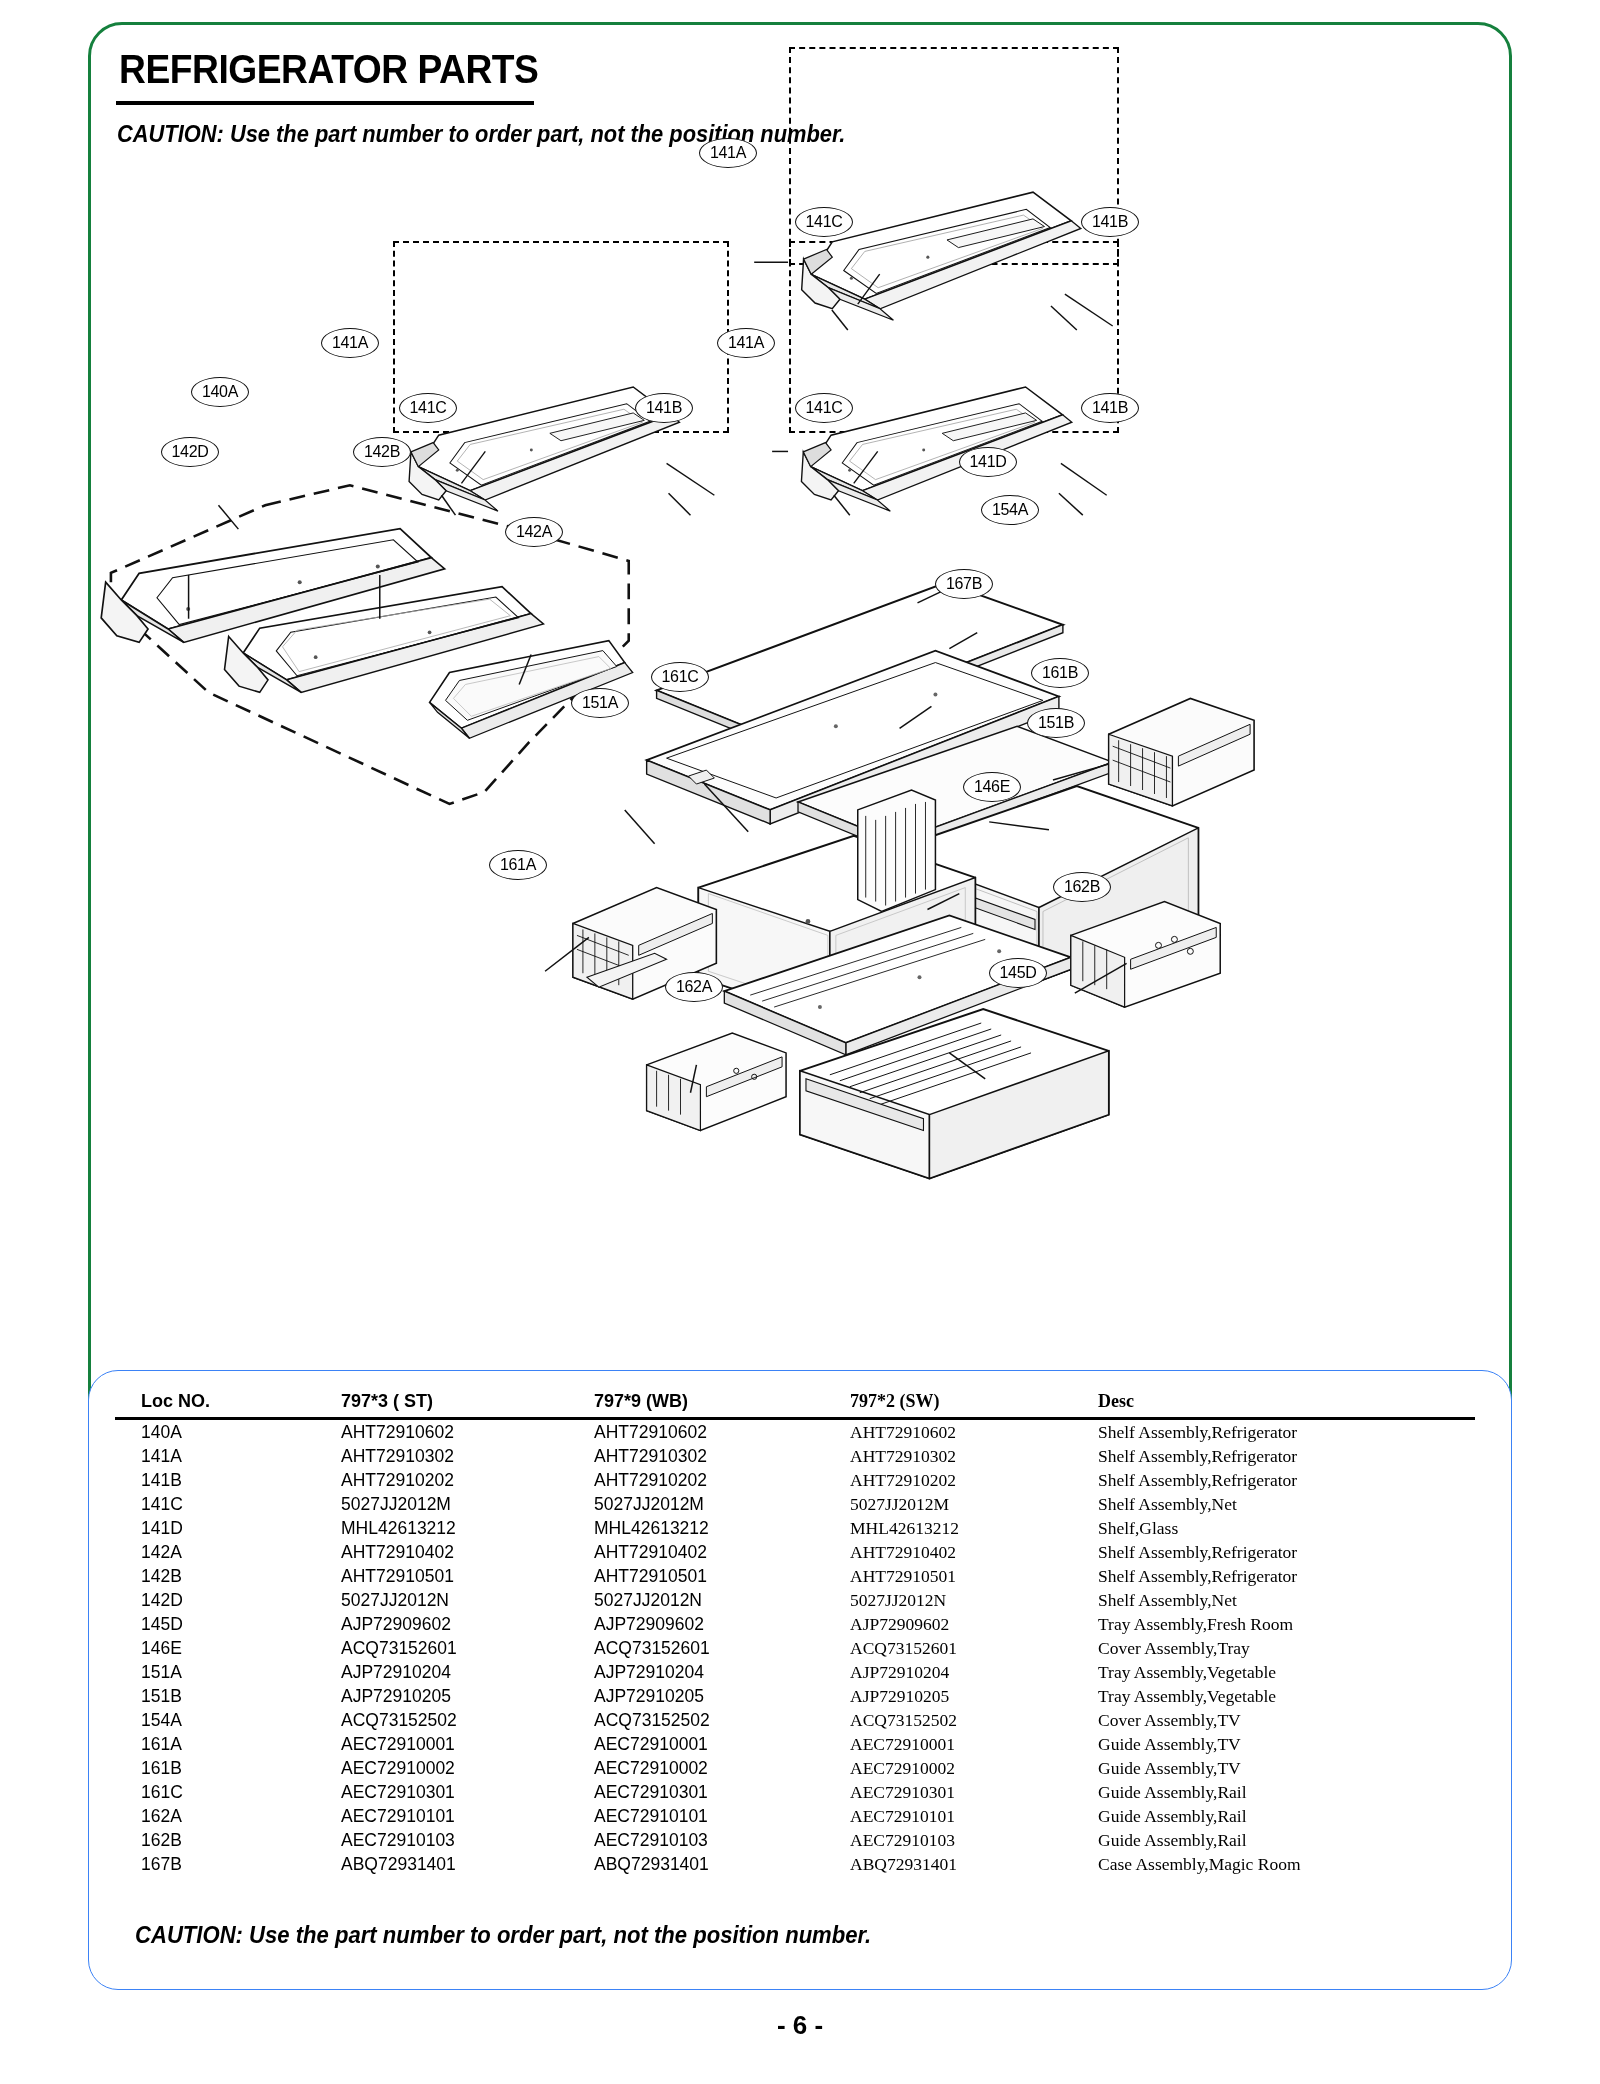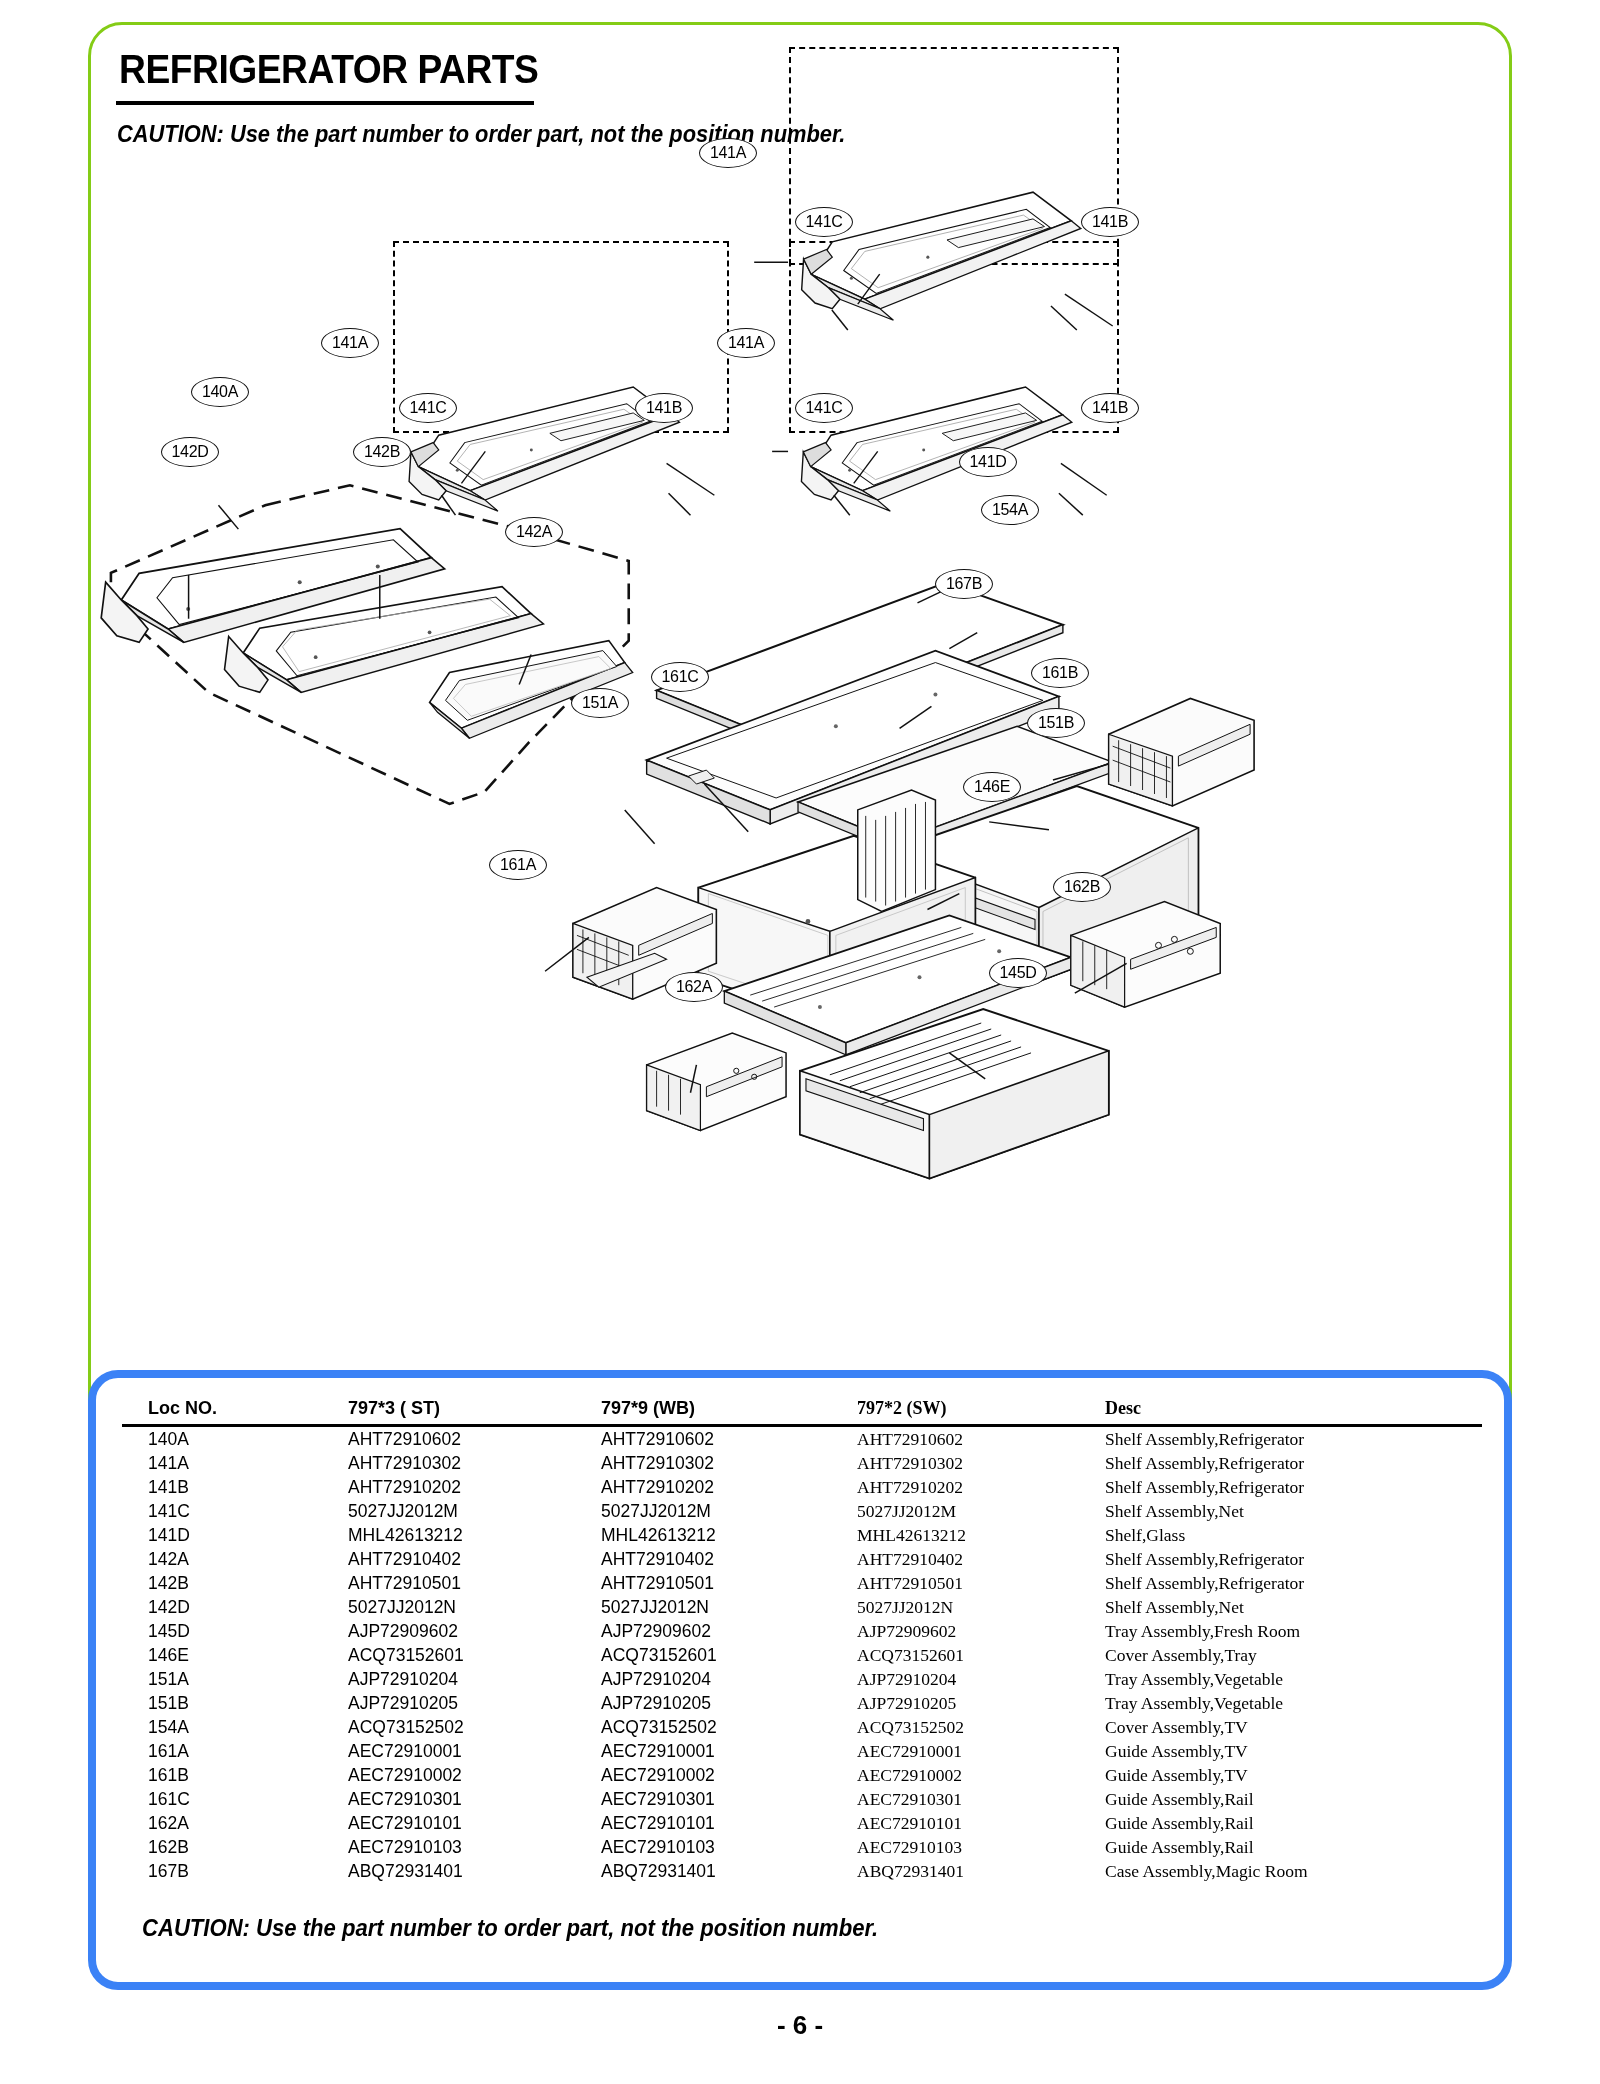--- a/index.html
+++ b/index.html
@@ -16,21 +16,21 @@
     overflow: hidden;
   }
 
   
   .diagram-panel {
     position: absolute;
     left: 88px;
     top: 22px;
     width: 1424px;
     height: 1540px;
-    border: 3px solid #84cc16;
+    border: 3px solid #15803d;
     border-radius: 34px;
     box-sizing: border-box;
     background: #fff;
   }
 
   .page-title {
     position: absolute;
     left: 28px;
     top: 22px;
     font-size: 40px;
@@ -94,21 +94,21 @@
     pointer-events: none;
   }
 
   
   .table-panel {
     position: absolute;
     left: 88px;
     top: 1370px;
     width: 1424px;
     height: 620px;
-    border: 8px solid #3b82f6;
+    border: 1px solid #3b82f6;
     border-radius: 30px;
     box-sizing: border-box;
     background: #fff;
     overflow: hidden;
   }
   table.parts {
     position: absolute;
     left: 26px;
     top: 18px;
     width: 1360px;

